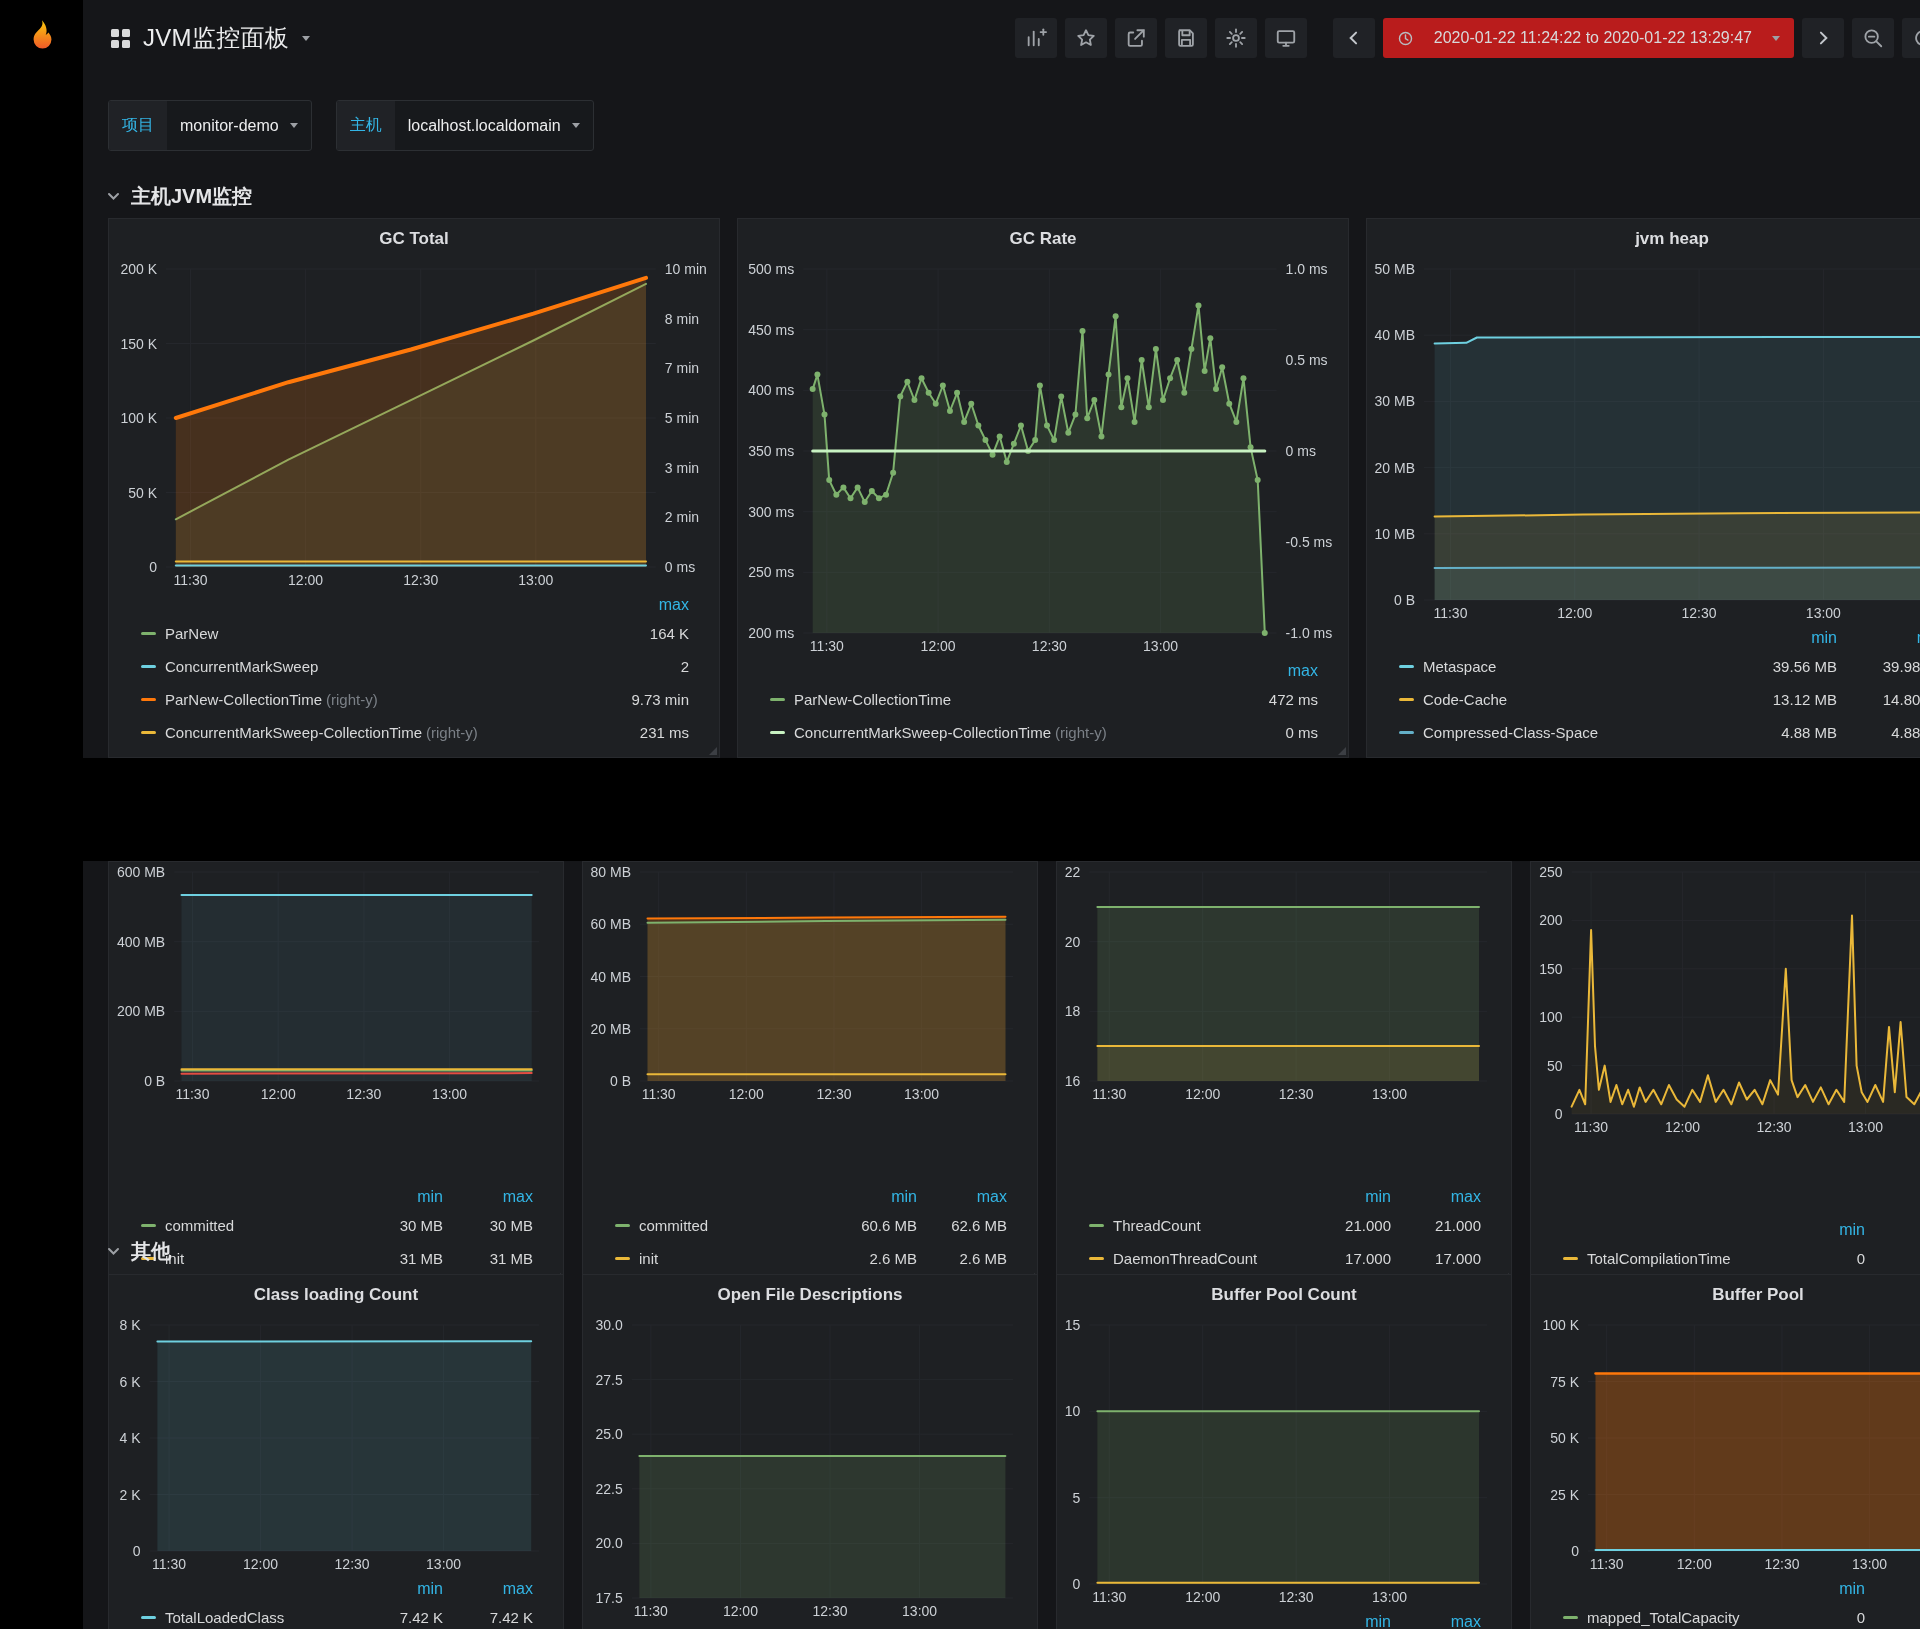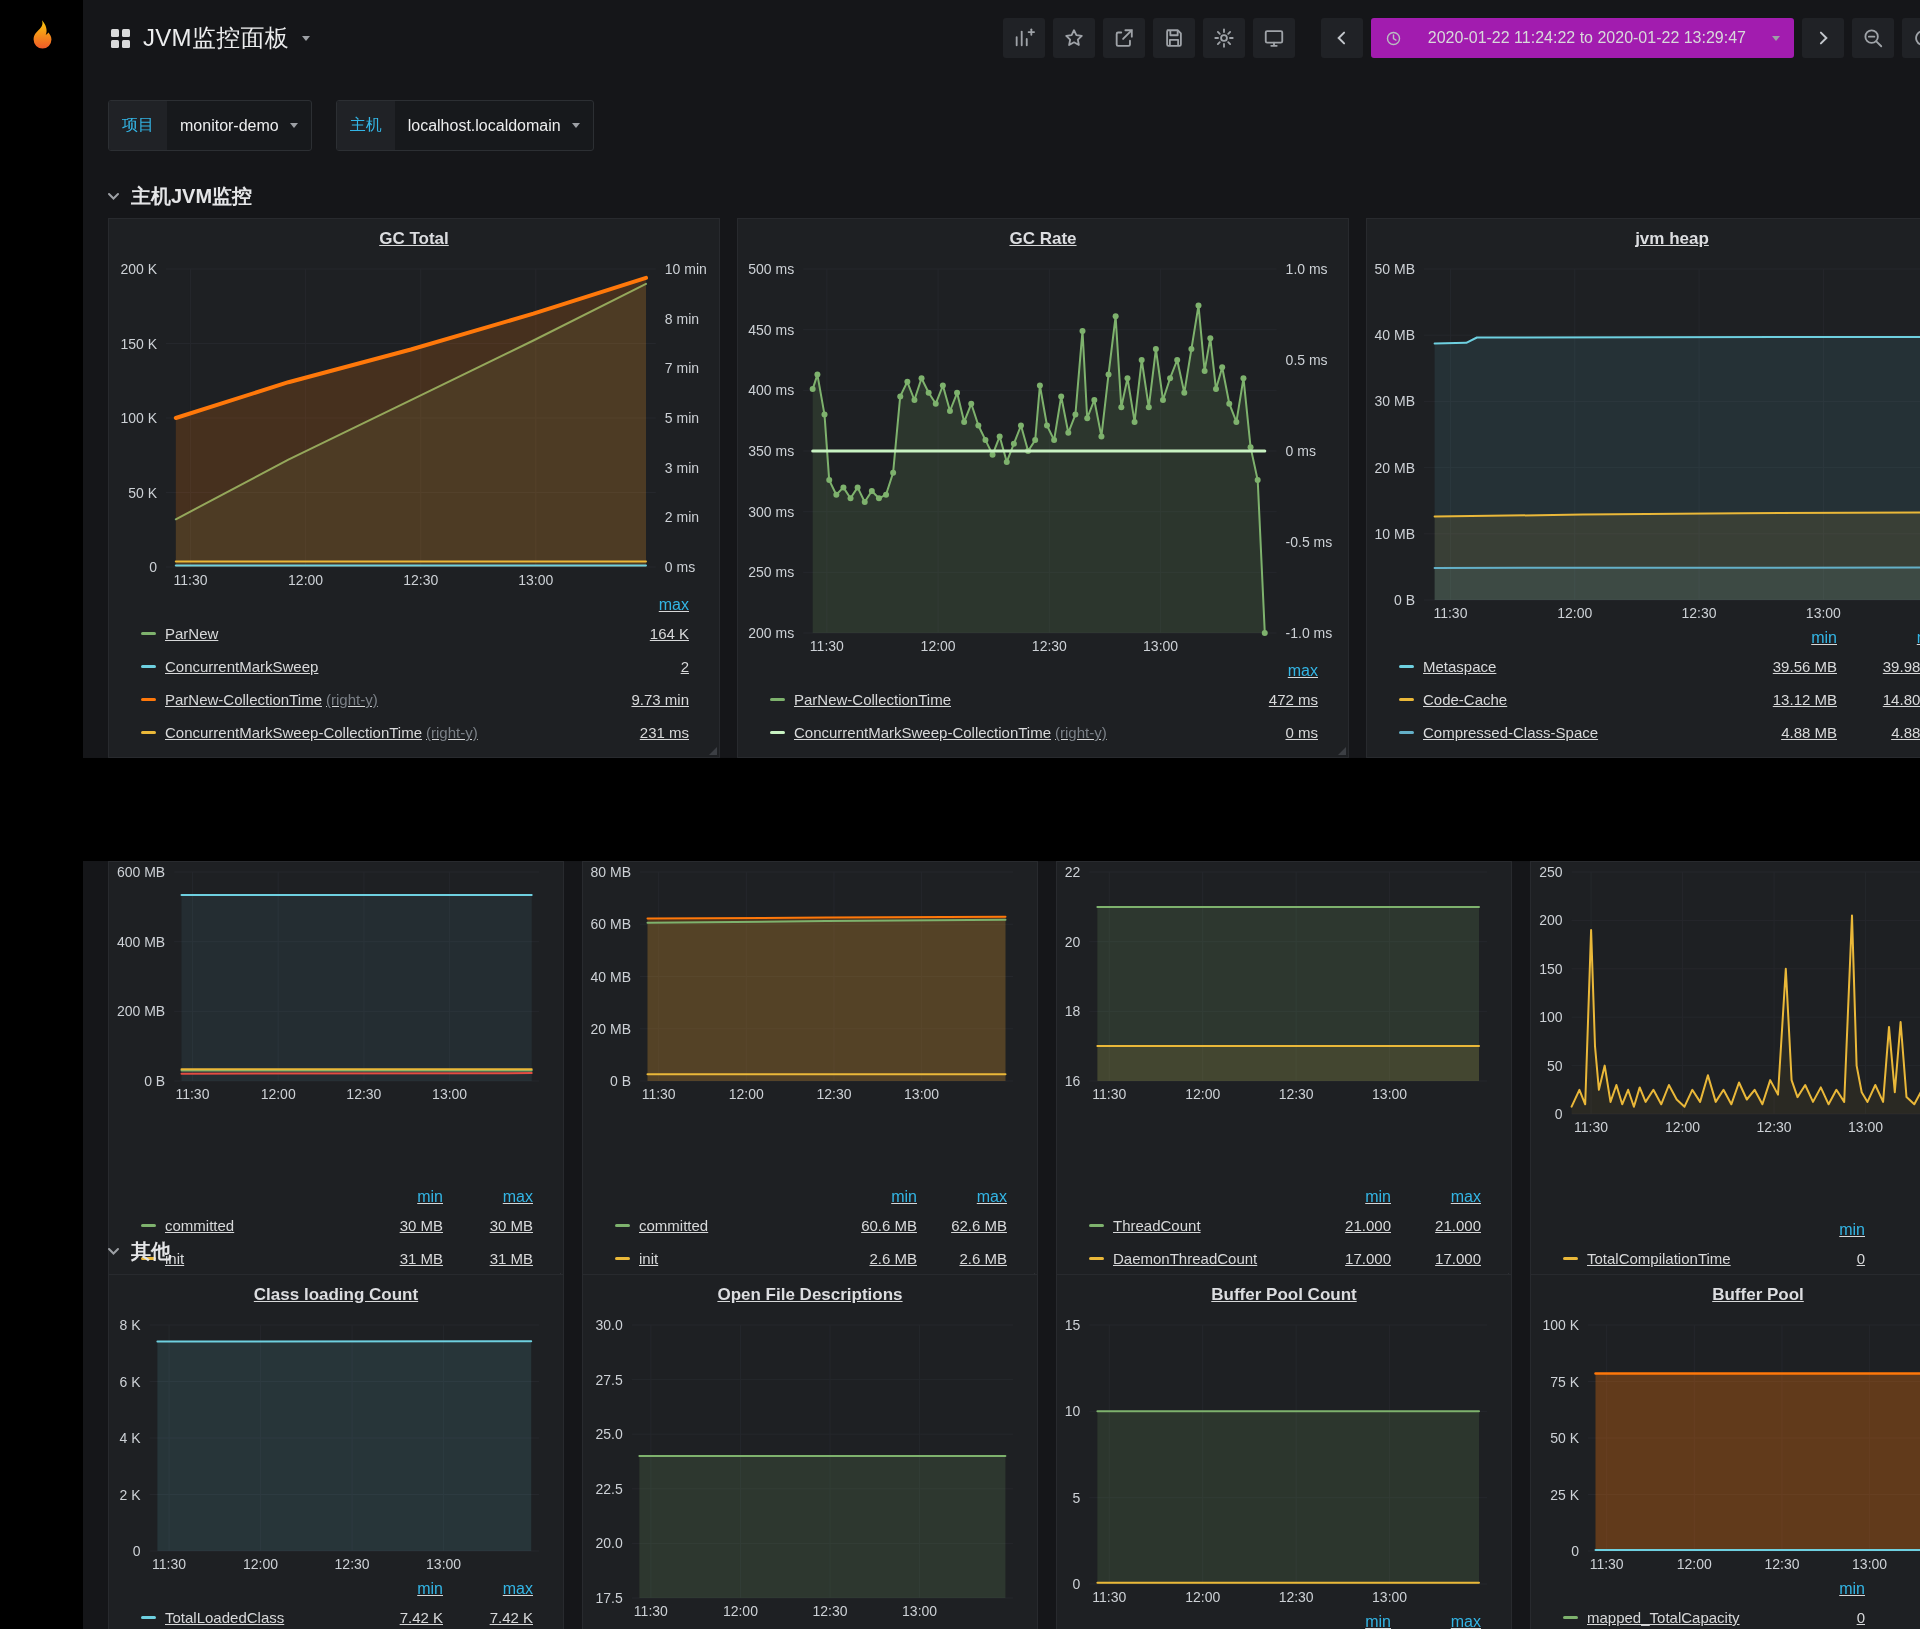--- a/index.html
+++ b/index.html
@@ -17,21 +17,21 @@
   .grid-icon{display:grid;grid-template-columns:8px 8px;grid-gap:3px;cursor:pointer;}
   .grid-icon i{width:8px;height:8px;background:#d8d9da;border-radius:1.5px;display:block;}
   .dash-title{font-size:24px;font-weight:500;color:#ecedee;letter-spacing:.3px;cursor:pointer;}
   .caret{width:0;height:0;border-left:4.5px solid transparent;border-right:4.5px solid transparent;
     border-top:5px solid #9da0a5;display:inline-block;}
   .nav-right{margin-left:auto;display:flex;align-items:center;gap:8px;margin-right:-24px;}
   .icon-btn{width:42px;height:40px;background:#202226;border:none;border-radius:3px;display:flex;
     align-items:center;justify-content:center;cursor:pointer;padding:0;flex:none;}
   .icon-btn svg{display:block;}
   .group-gap{margin-left:18px;}
-  .time-btn{height:40px;background:#a21caf;border-radius:3px;display:flex;align-items:center;gap:26px;
+  .time-btn{height:40px;background:#b91c1c;border-radius:3px;display:flex;align-items:center;gap:20px;
     padding:0 14px;color:#d8d9da;font-size:16px;cursor:pointer;flex:none;white-space:nowrap;}
 
   
   .submenu{position:absolute;top:100px;left:108px;display:flex;gap:24px;z-index:4;}
   .var{display:flex;align-items:stretch;height:51px;border:1px solid #2c2f33;border-radius:3px;
     overflow:hidden;background:#17191c;}
   .var-label{display:flex;align-items:center;padding:0 13px;color:#33b5e5;font-size:16px;background:#202226;}
   .var-value{display:flex;align-items:center;gap:11px;padding:0 13px;color:#ecedee;font-size:16px;
     font-weight:500;cursor:pointer;}
 
@@ -39,21 +39,21 @@
   .row-header{position:absolute;left:106px;display:flex;align-items:center;gap:10px;height:30px;
     font-size:20px;font-weight:600;color:#e4e5e7;cursor:pointer;z-index:4;}
   #rh0{top:181px;} #rh2{top:1236px;}
 
   
   .panel-row{position:absolute;display:flex;z-index:3;}
   .r-lg{gap:17px;top:218px;left:108px;}
   .r-md{gap:18px;top:861px;left:108px;}
   .r-sm{gap:18px;top:1274px;left:108px;}
   .panel{background:#1e2023;border:1px solid #282a2e;display:flex;flex-direction:column;
-    position:relative;overflow:hidden;flex:none;text-decoration:underline;}
+    position:relative;overflow:hidden;flex:none;}
   .r-lg .panel{width:612px;height:540px;}
   .r-md .panel{width:456px;height:423px;}
   .r-sm .panel{width:456px;height:369px;}
   .panel::after{content:"";position:absolute;right:2px;bottom:2px;width:0;height:0;
     border-bottom:8px solid #3c3f44;border-left:8px solid transparent;}
   .panel-title{height:40px;display:flex;align-items:center;justify-content:center;font-size:17px;
     font-weight:700;color:#dcdde0;cursor:pointer;flex:none;}
   .chart-wrap{flex:1 1 auto;min-height:0;position:relative;}
   .legend-pad{flex:none;}
 

